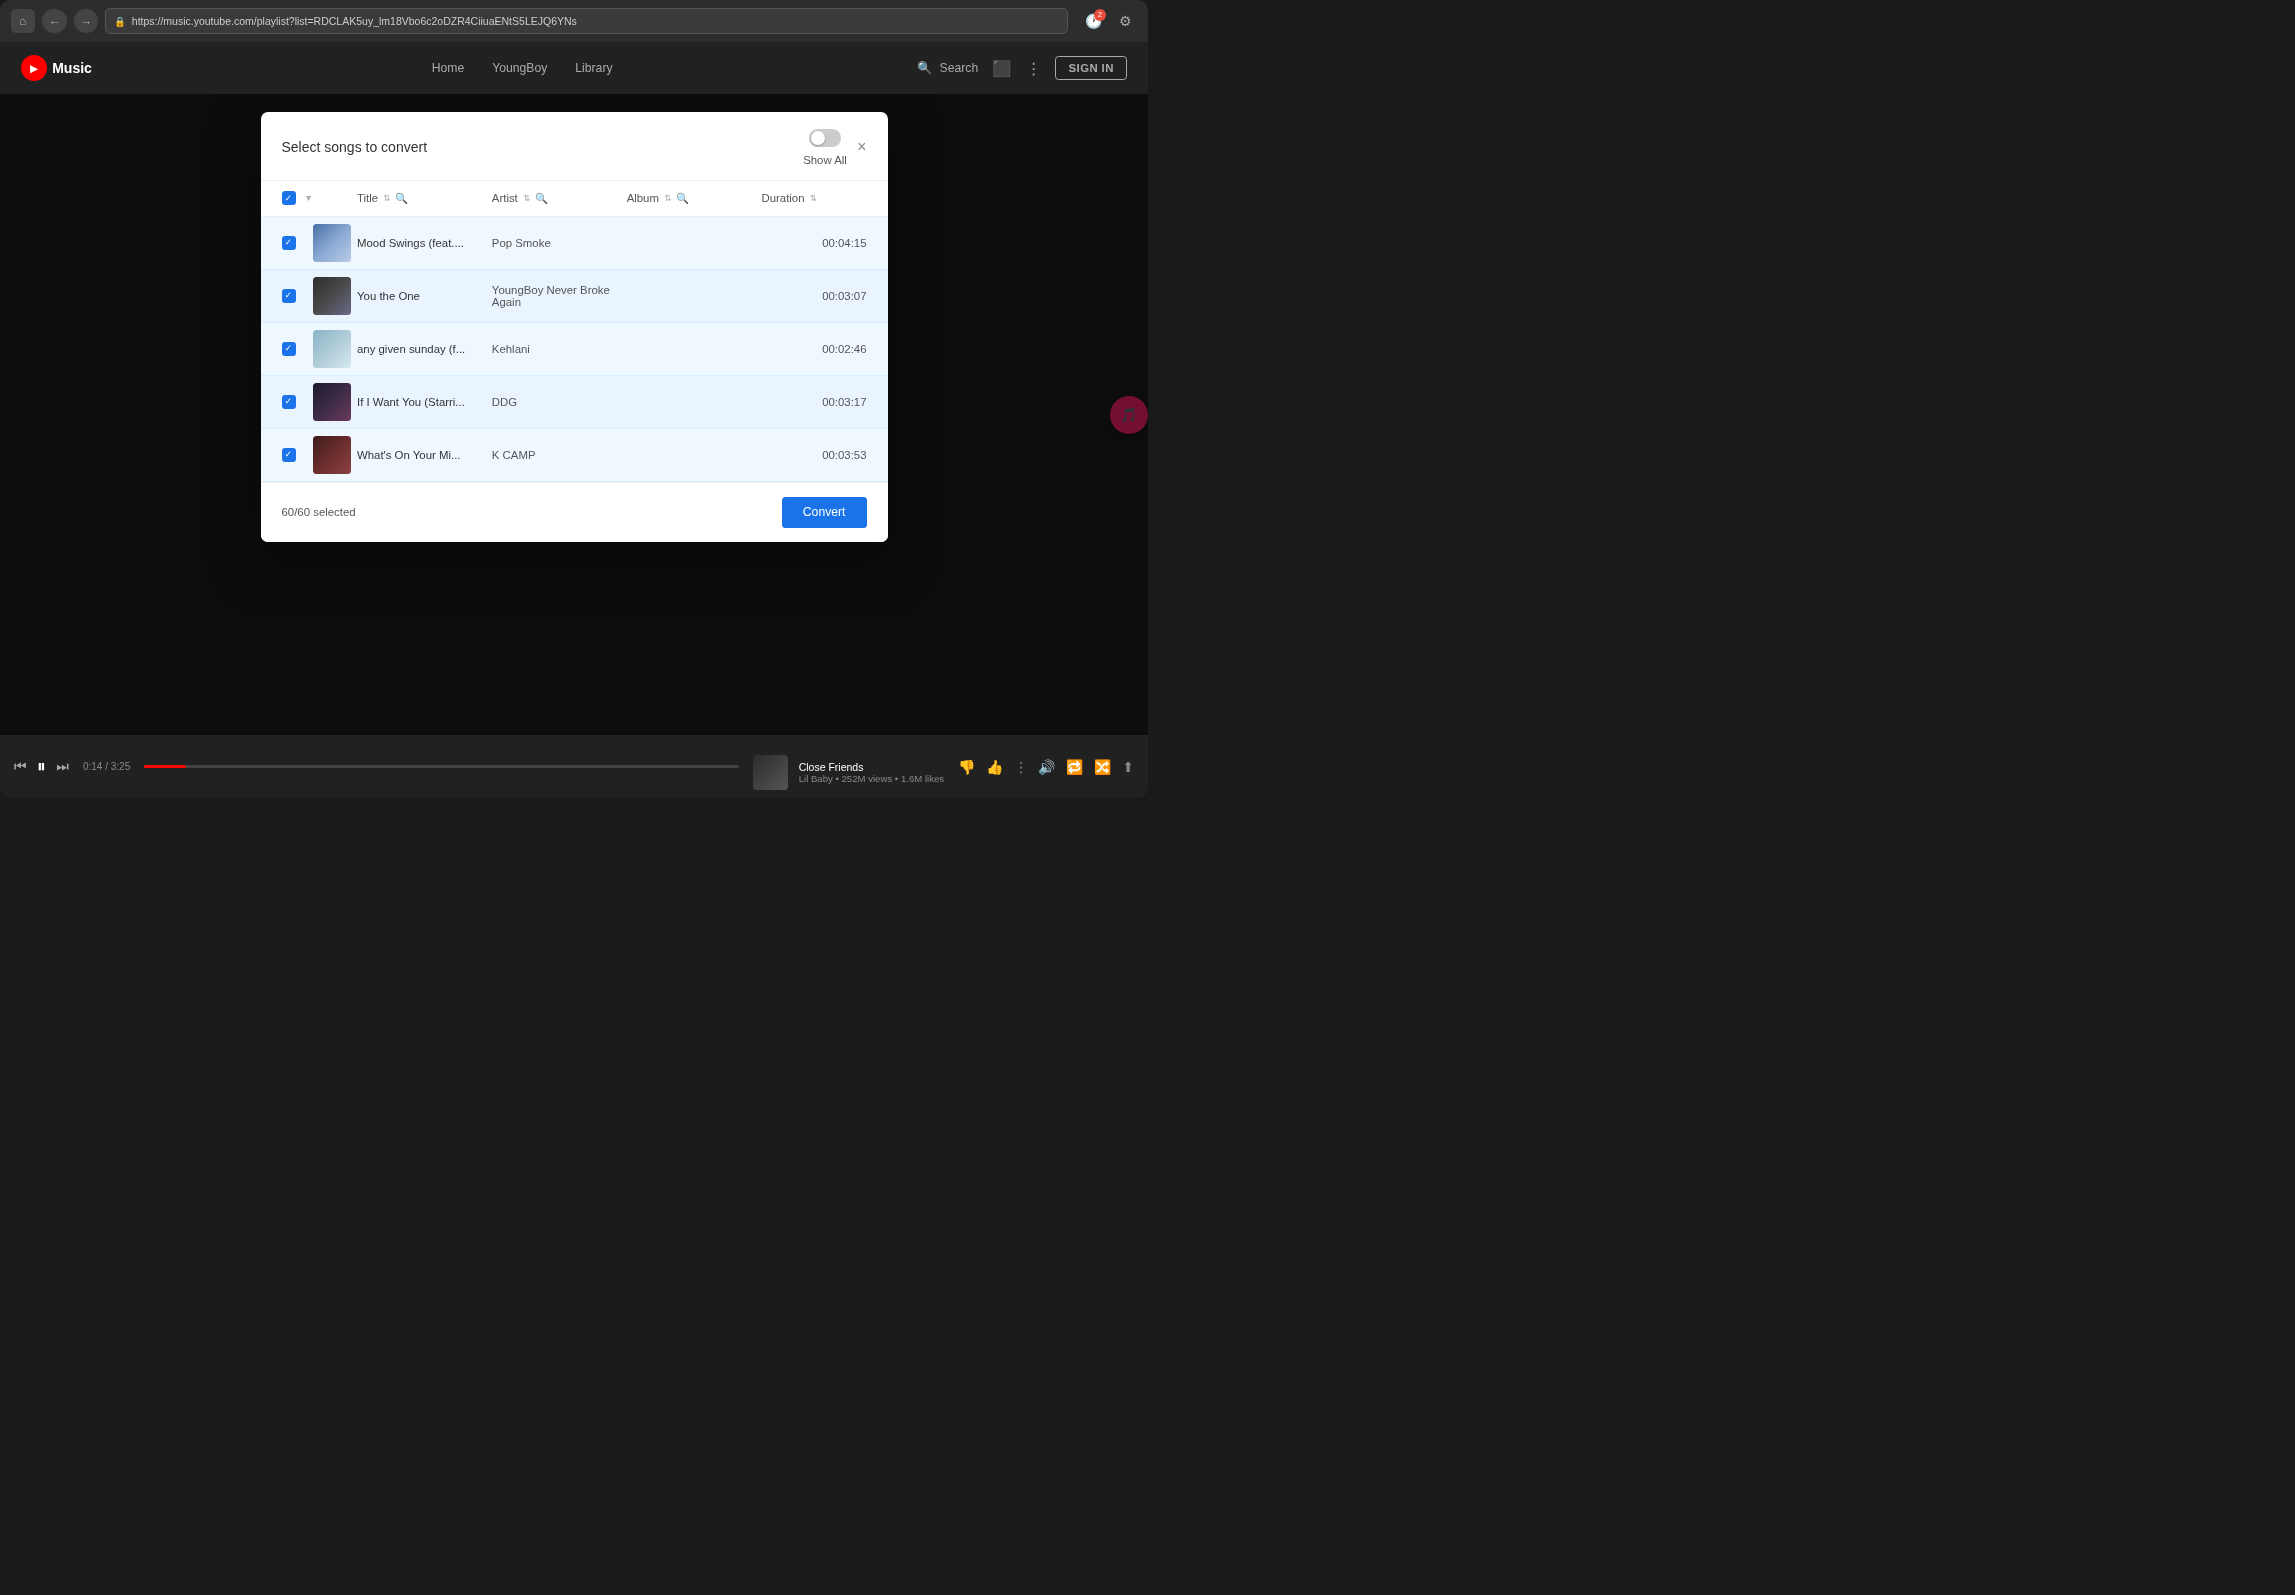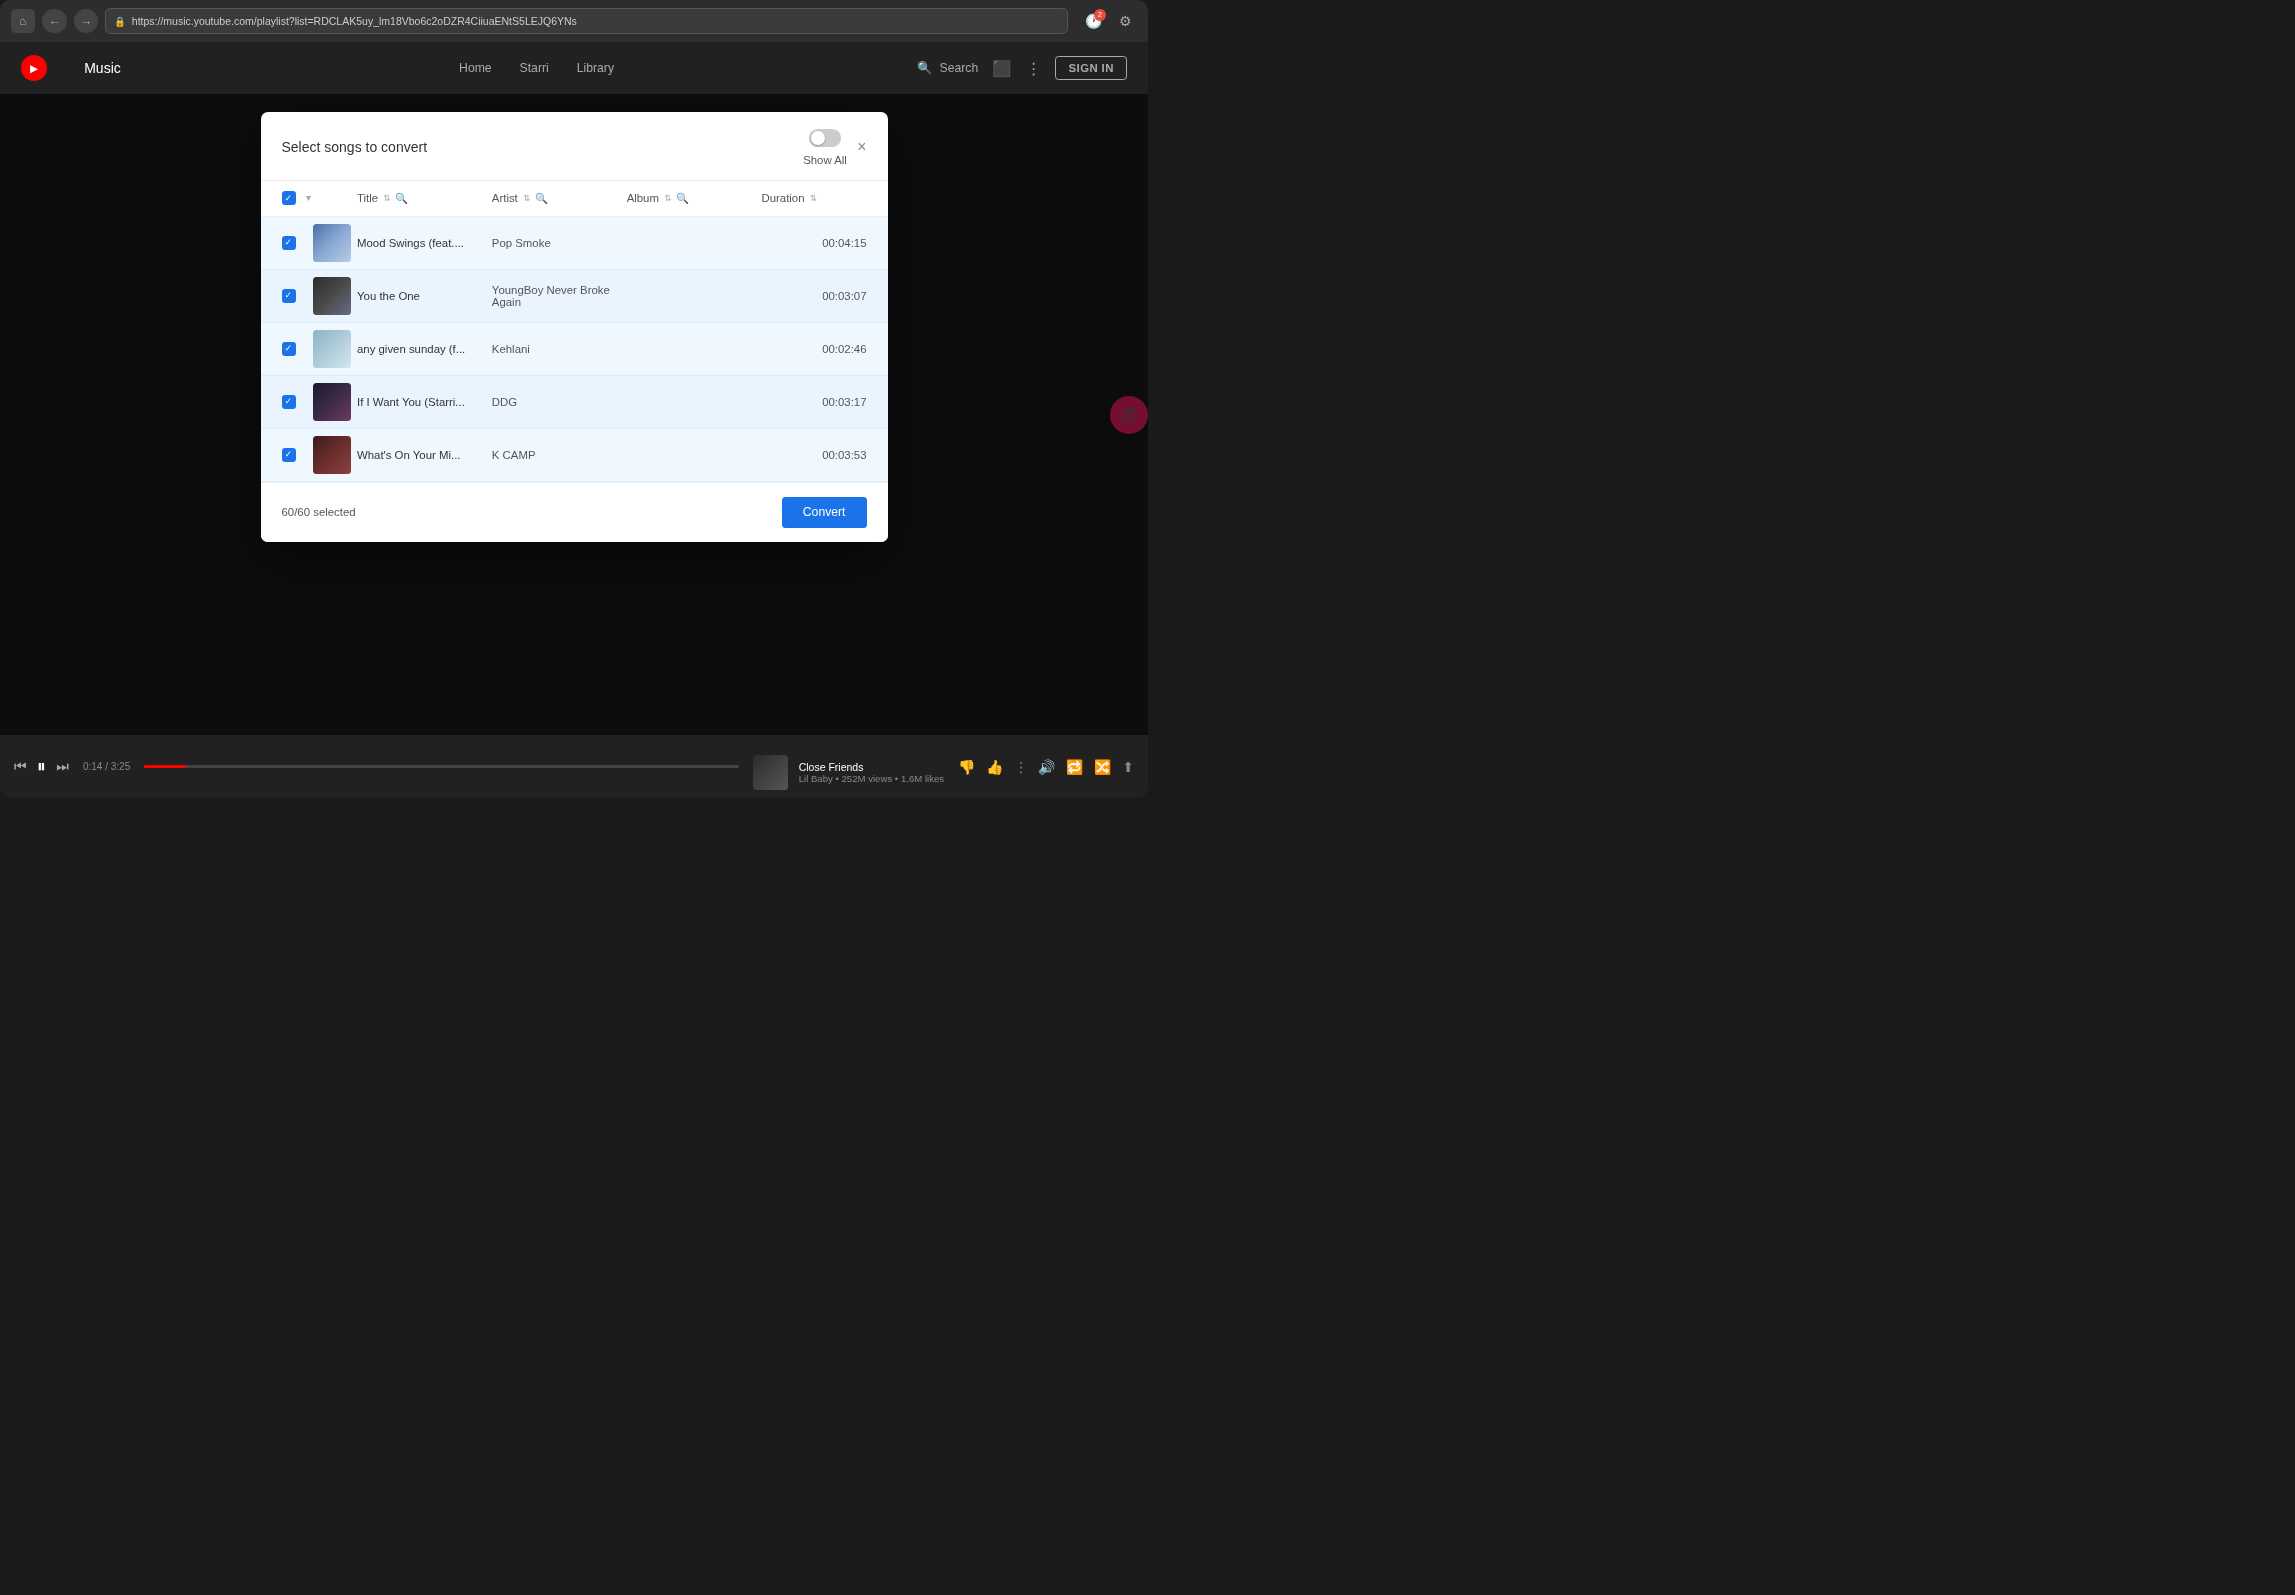--- a/index.html
+++ b/index.html
@@ -183,22 +183,21 @@
       display: flex;
       align-items: center;
       justify-content: center;
       color: white;
       font-size: 10.5px;
     }
 
     .yt-logo-text {
       color: white;
       font-size: 14px;
-      font-weight: 400;
-      margin-left: 32px;
+      font-weight: 700;
     }
 
     .yt-nav {
       display: flex;
       gap: 28px;
       flex: 1;
       justify-content: center;
     }
 
     .yt-nav-item {
@@ -643,21 +642,21 @@
     </div>
   </div>
 
   <div class="yt-header">
     <div class="yt-logo">
       <div class="yt-logo-icon">▶</div>
       <span class="yt-logo-text">Music</span>
     </div>
     <nav class="yt-nav">
       <span class="yt-nav-item">Home</span>
-      <span class="yt-nav-item">Starri</span>
+      <span class="yt-nav-item">YoungBoy</span>
       <span class="yt-nav-item">Library</span>
     </nav>
     <div class="yt-header-right">
       <div class="yt-search">
         <span>🔍</span>
         <span>Search</span>
       </div>
       <button class="player-icon-btn" style="color:#aaa; font-size:15.7px;">
         <span>⬛</span>
       </button>

